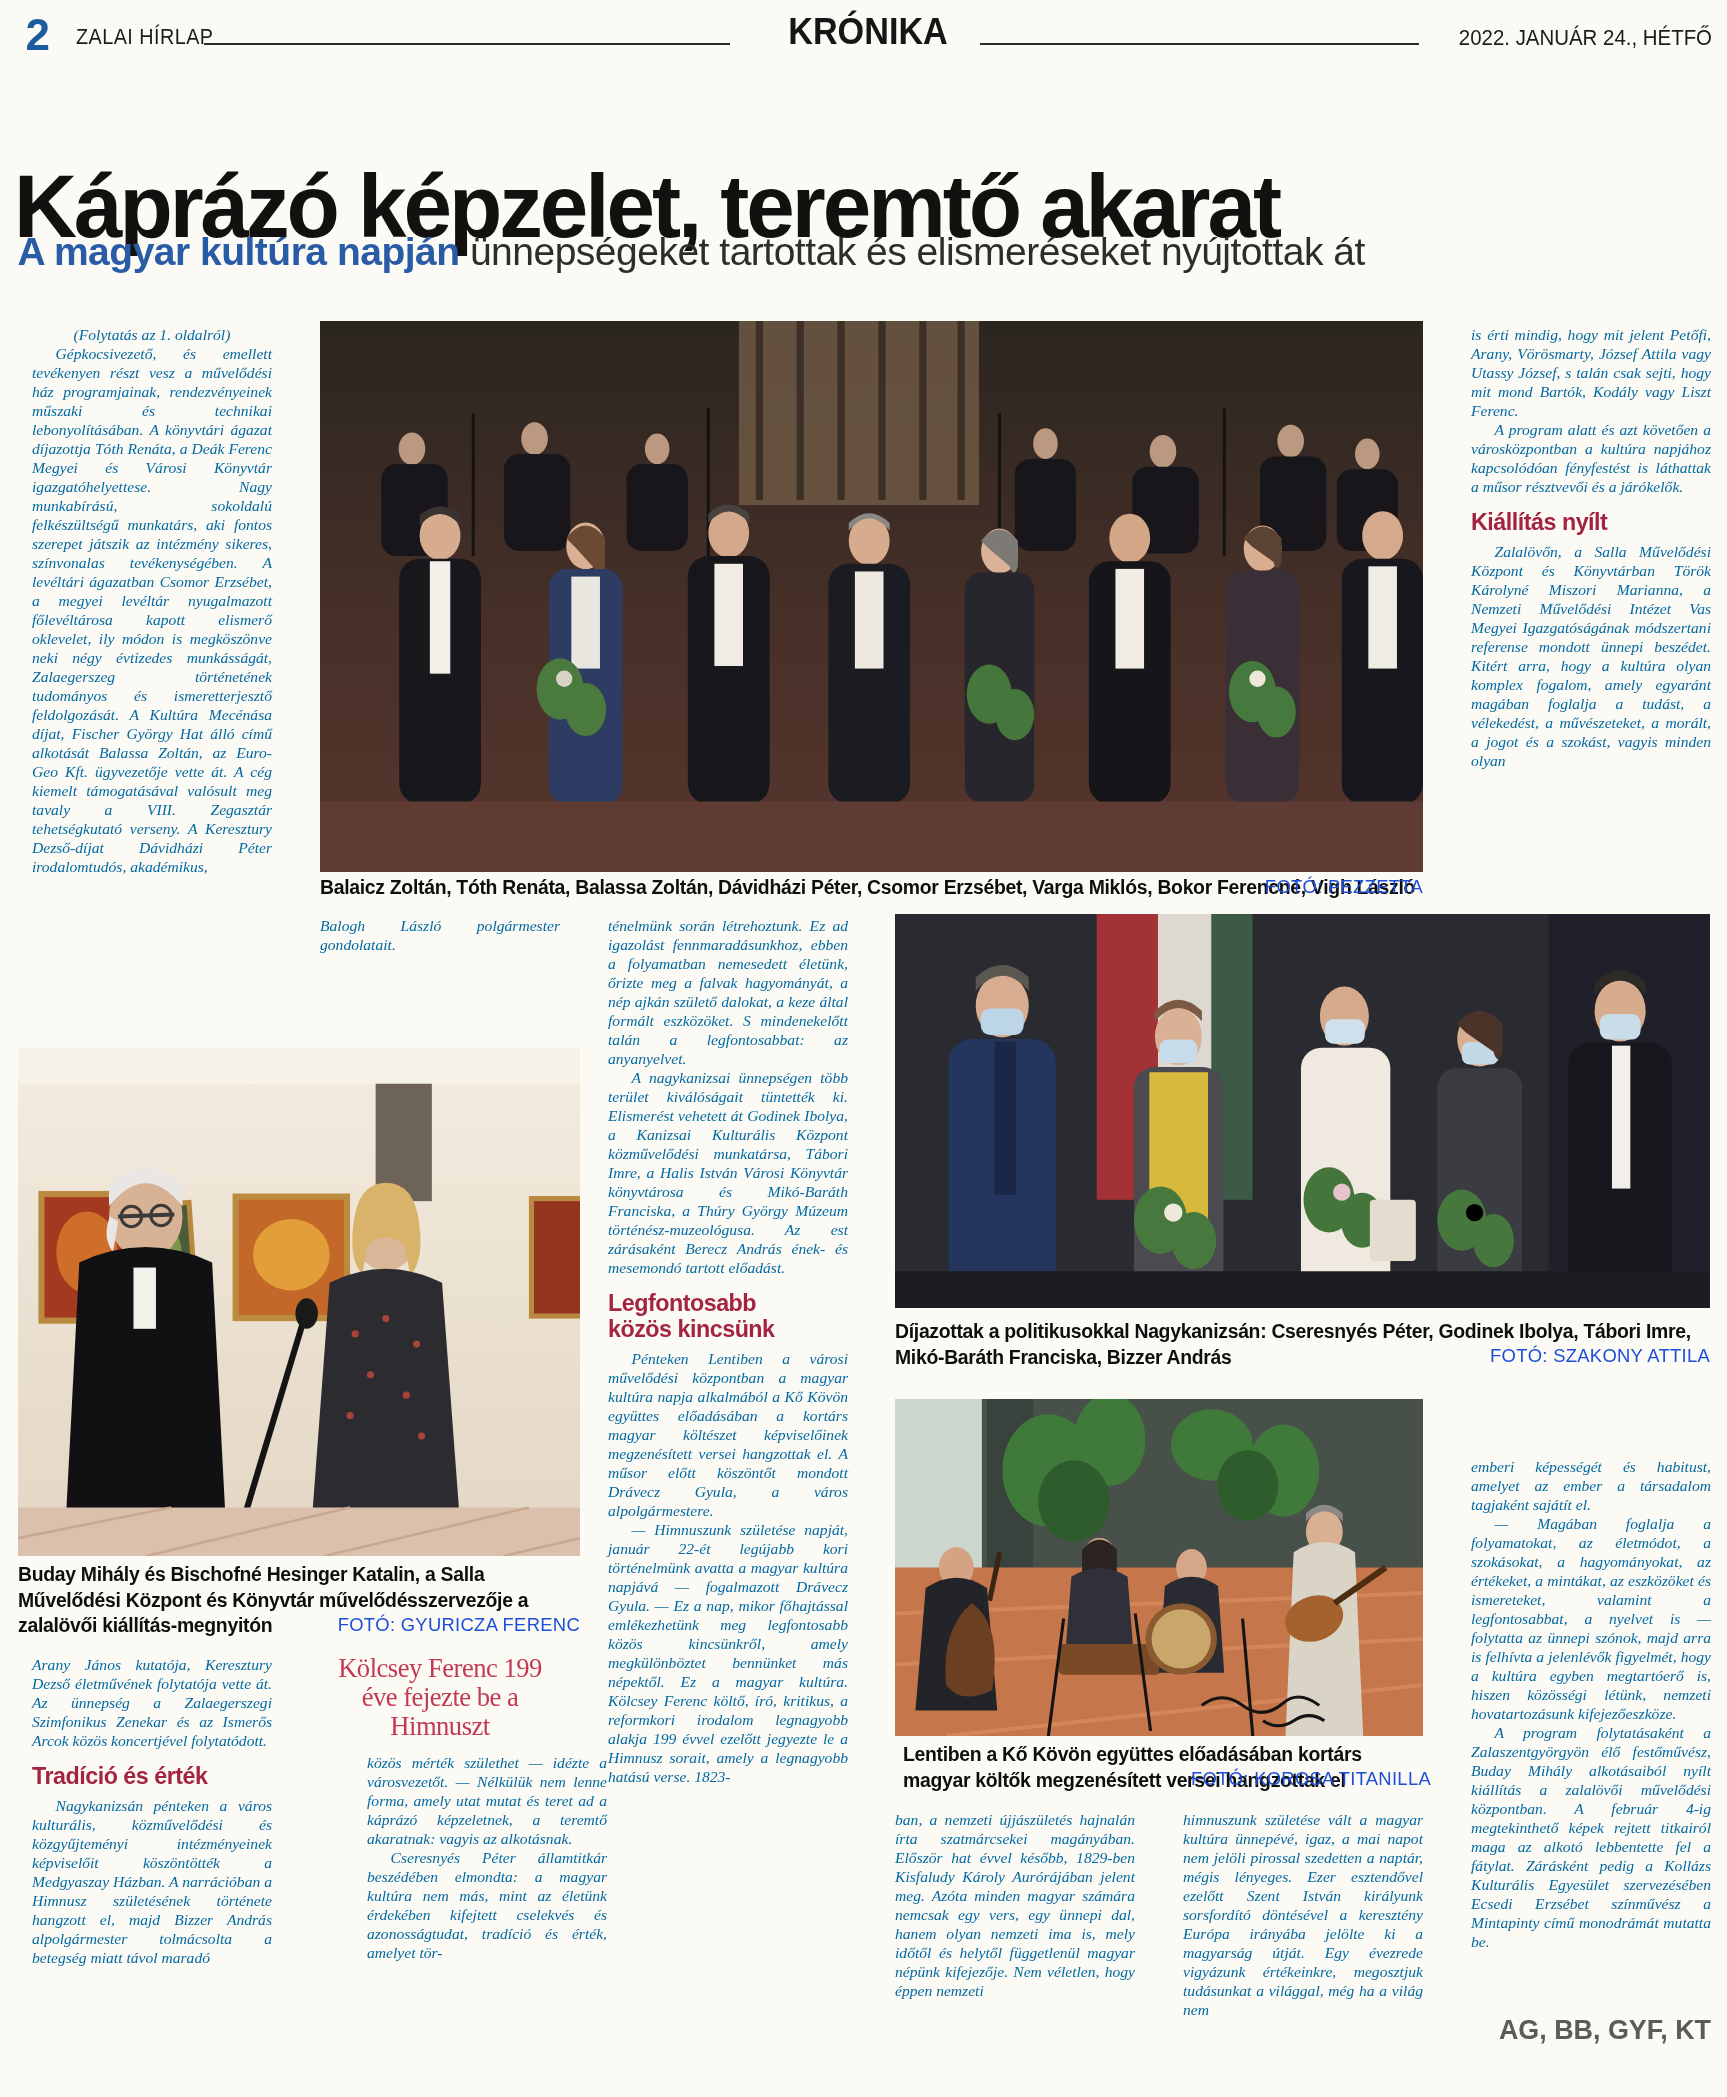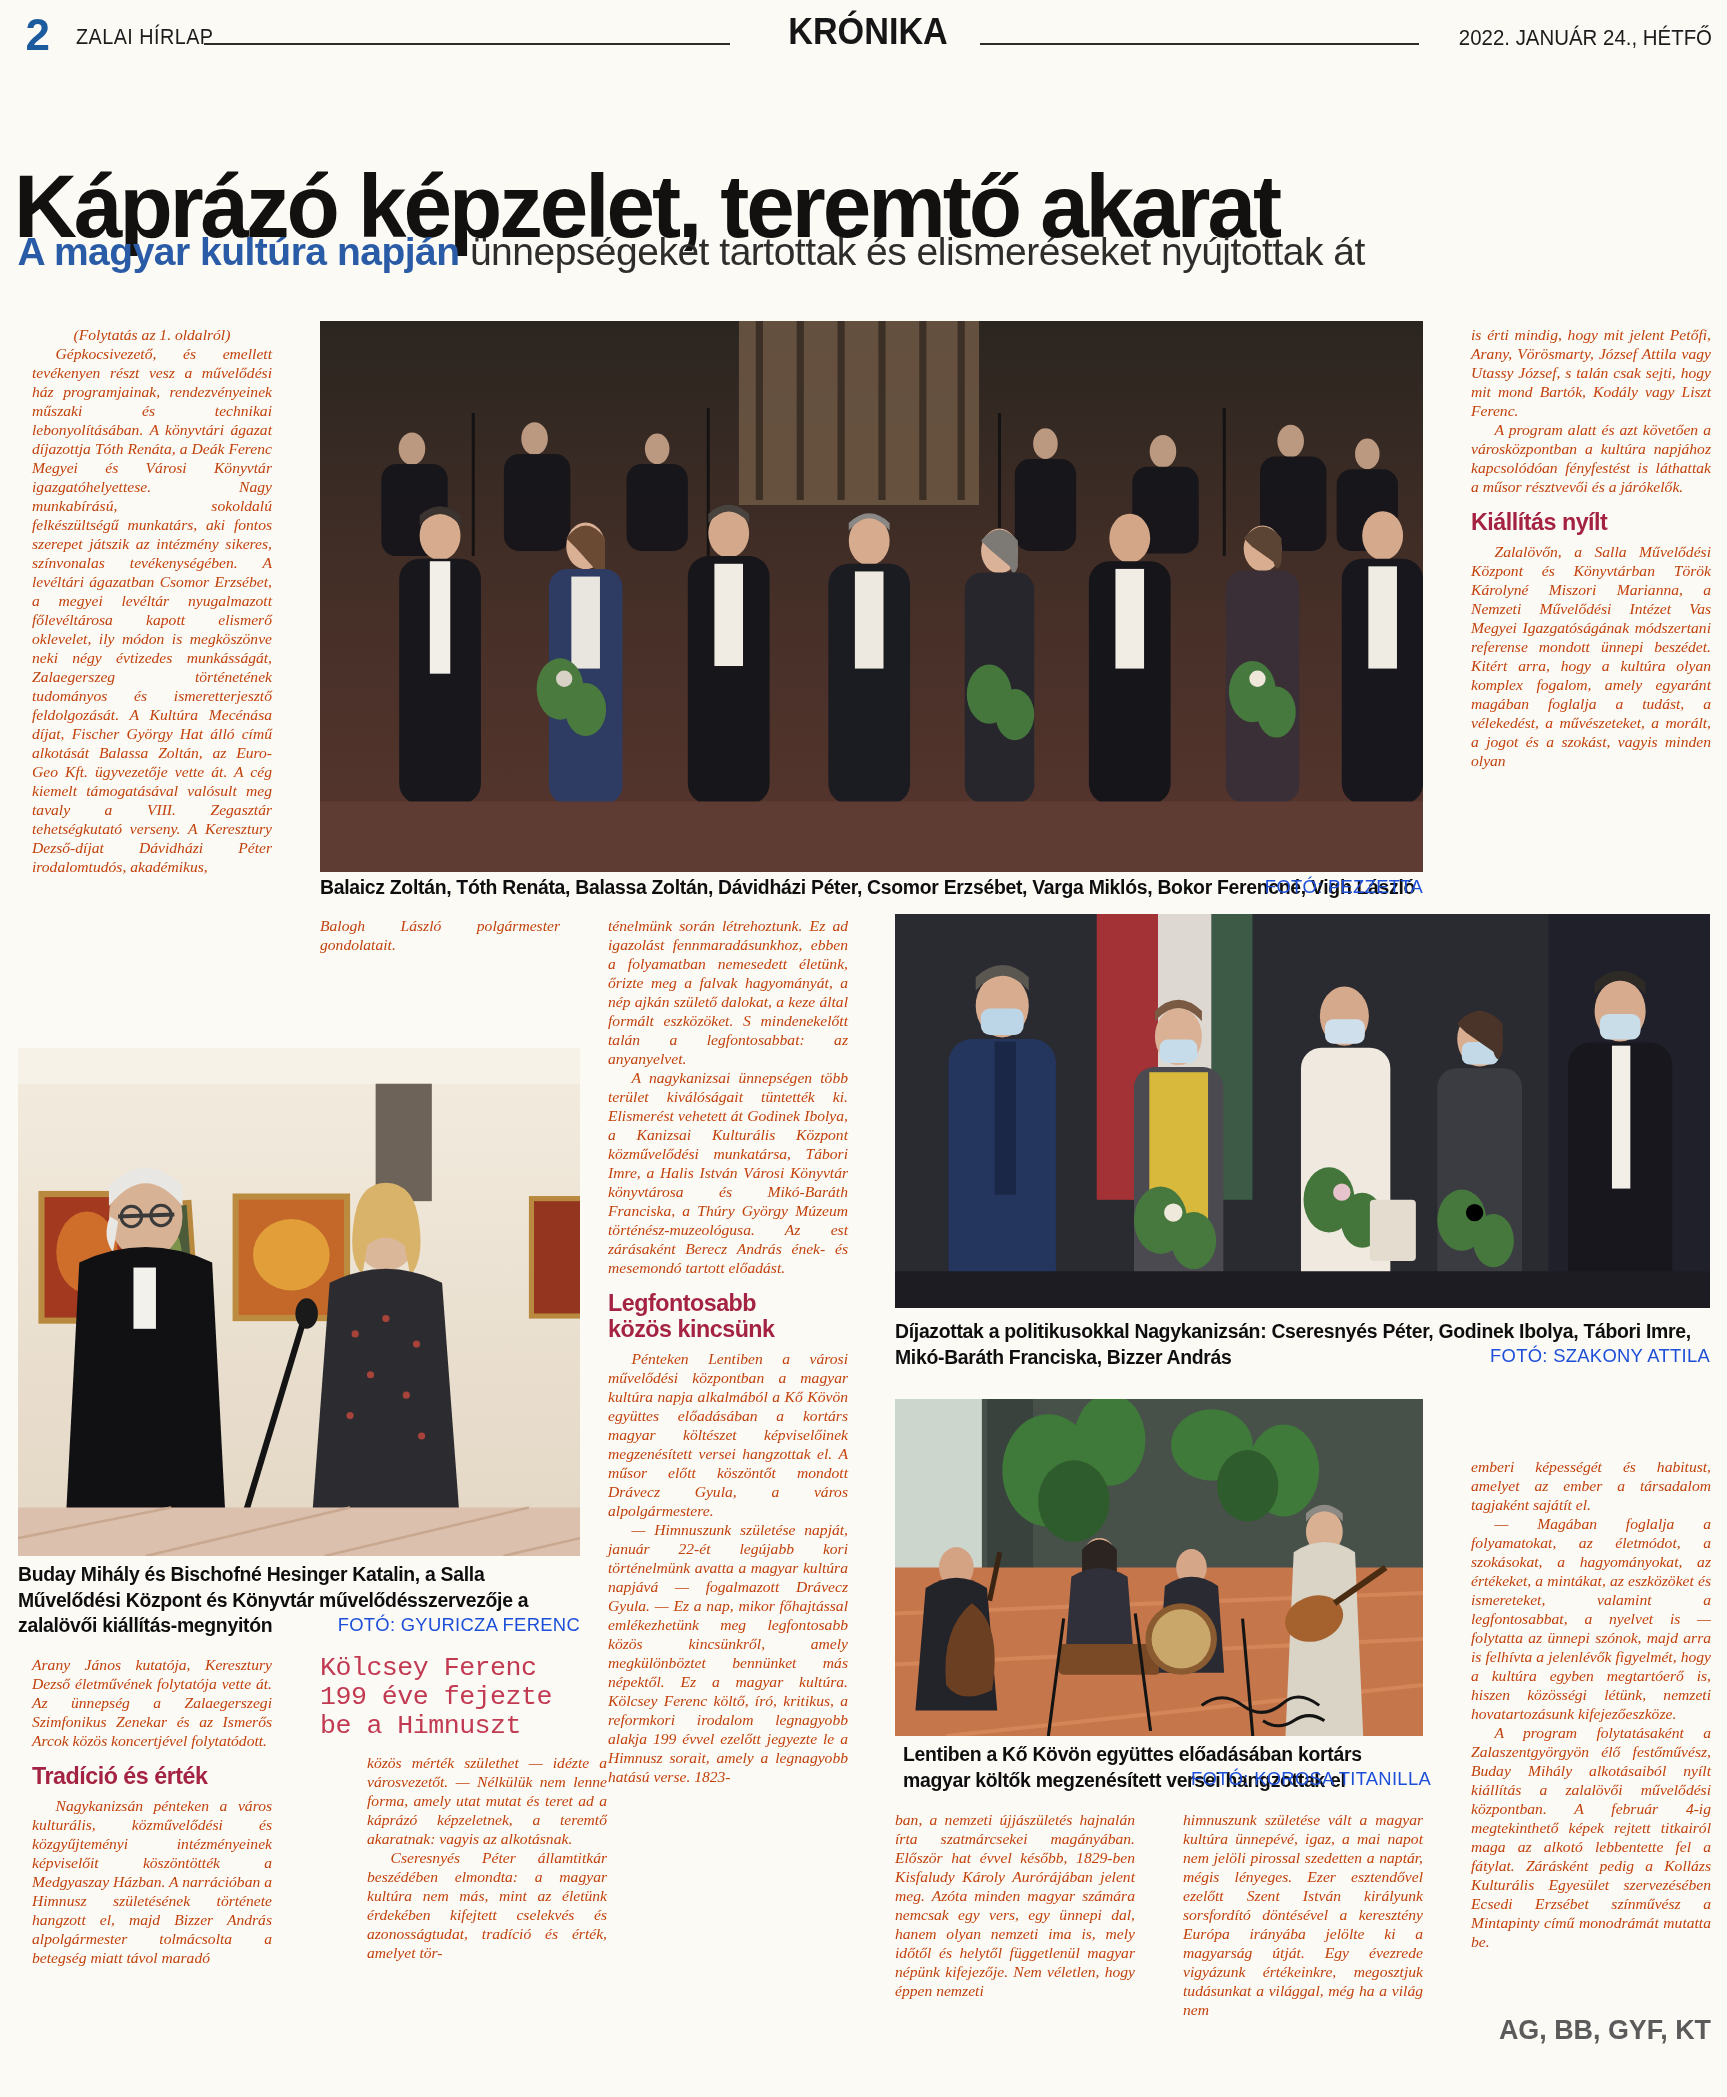--- a/index.html
+++ b/index.html
@@ -24,35 +24,35 @@
   .headline{left:14.3px;top:100px;width:1701px;font-family:"Liberation Sans",sans-serif;
       font-weight:700;font-size:89px;letter-spacing:-3.1px;color:#121110;line-height:1.05;
       transform:scaleX(0.98);transform-origin:left;white-space:nowrap;}
   .dek{left:17.4px;top:231px;width:1701px;font-family:"Liberation Sans",sans-serif;
       font-size:39px;letter-spacing:-0.5px;line-height:1.1;white-space:nowrap;}
   .dek .hl{color:#2a5ba6;font-weight:700;}
   .dek .rest{color:#2e2d2c;font-weight:400;}
 
   
   .col{position:absolute;width:240px;}
-  .col p{margin:0;font-size:15.6px;line-height:19px;text-align:justify;color:#c2410c;font-style:italic;}
+  .col p{margin:0;font-size:15.6px;line-height:19px;text-align:justify;color:#0369a1;font-style:italic;}
   .col p.indent{text-indent:23.5px;}
   .note{font-style:italic;text-align:center !important;font-size:16px;}
   .sec-head{font-family:"Liberation Sans",sans-serif;font-weight:700;font-size:24px;
       line-height:26px;color:#a52342;letter-spacing:-0.5px;margin:13.3px 0 7.2px;
       transform:scaleX(0.97);transform-origin:left;}
 
   
   .caption{position:absolute;font-family:"Liberation Sans",sans-serif;font-weight:700;
       font-size:19.4px;line-height:25.5px;color:#0e0e0e;letter-spacing:-0.3px;}
   .caption .credit{position:absolute;right:0;bottom:1.5px;font-weight:400;font-size:18.4px;
       color:#1d4ed8;letter-spacing:0.3px;}
 
-  .pull-quote{left:320px;top:1654px;width:240px;
-      font-family:Liberation Mono, monospace;font-size:26.6px;line-height:29px;
+  .pull-quote{left:320px;top:1654px;width:240px;text-align:center;
+      font-family:Liberation Serif, serif;font-size:26.6px;line-height:29px;
       color:#c23a52;letter-spacing:-0.5px;}
   .signature{left:1471px;top:2014px;width:240px;text-align:right;
       font-family:"Liberation Sans",sans-serif;font-weight:700;font-size:28px;color:#5b5b5b;
       transform:scaleX(0.96);transform-origin:right;}
 
   .photo{position:absolute;overflow:hidden;background:#333;}
   .photo svg{display:block;width:100%;height:100%;}
 </style>
 </head>
 <body>

